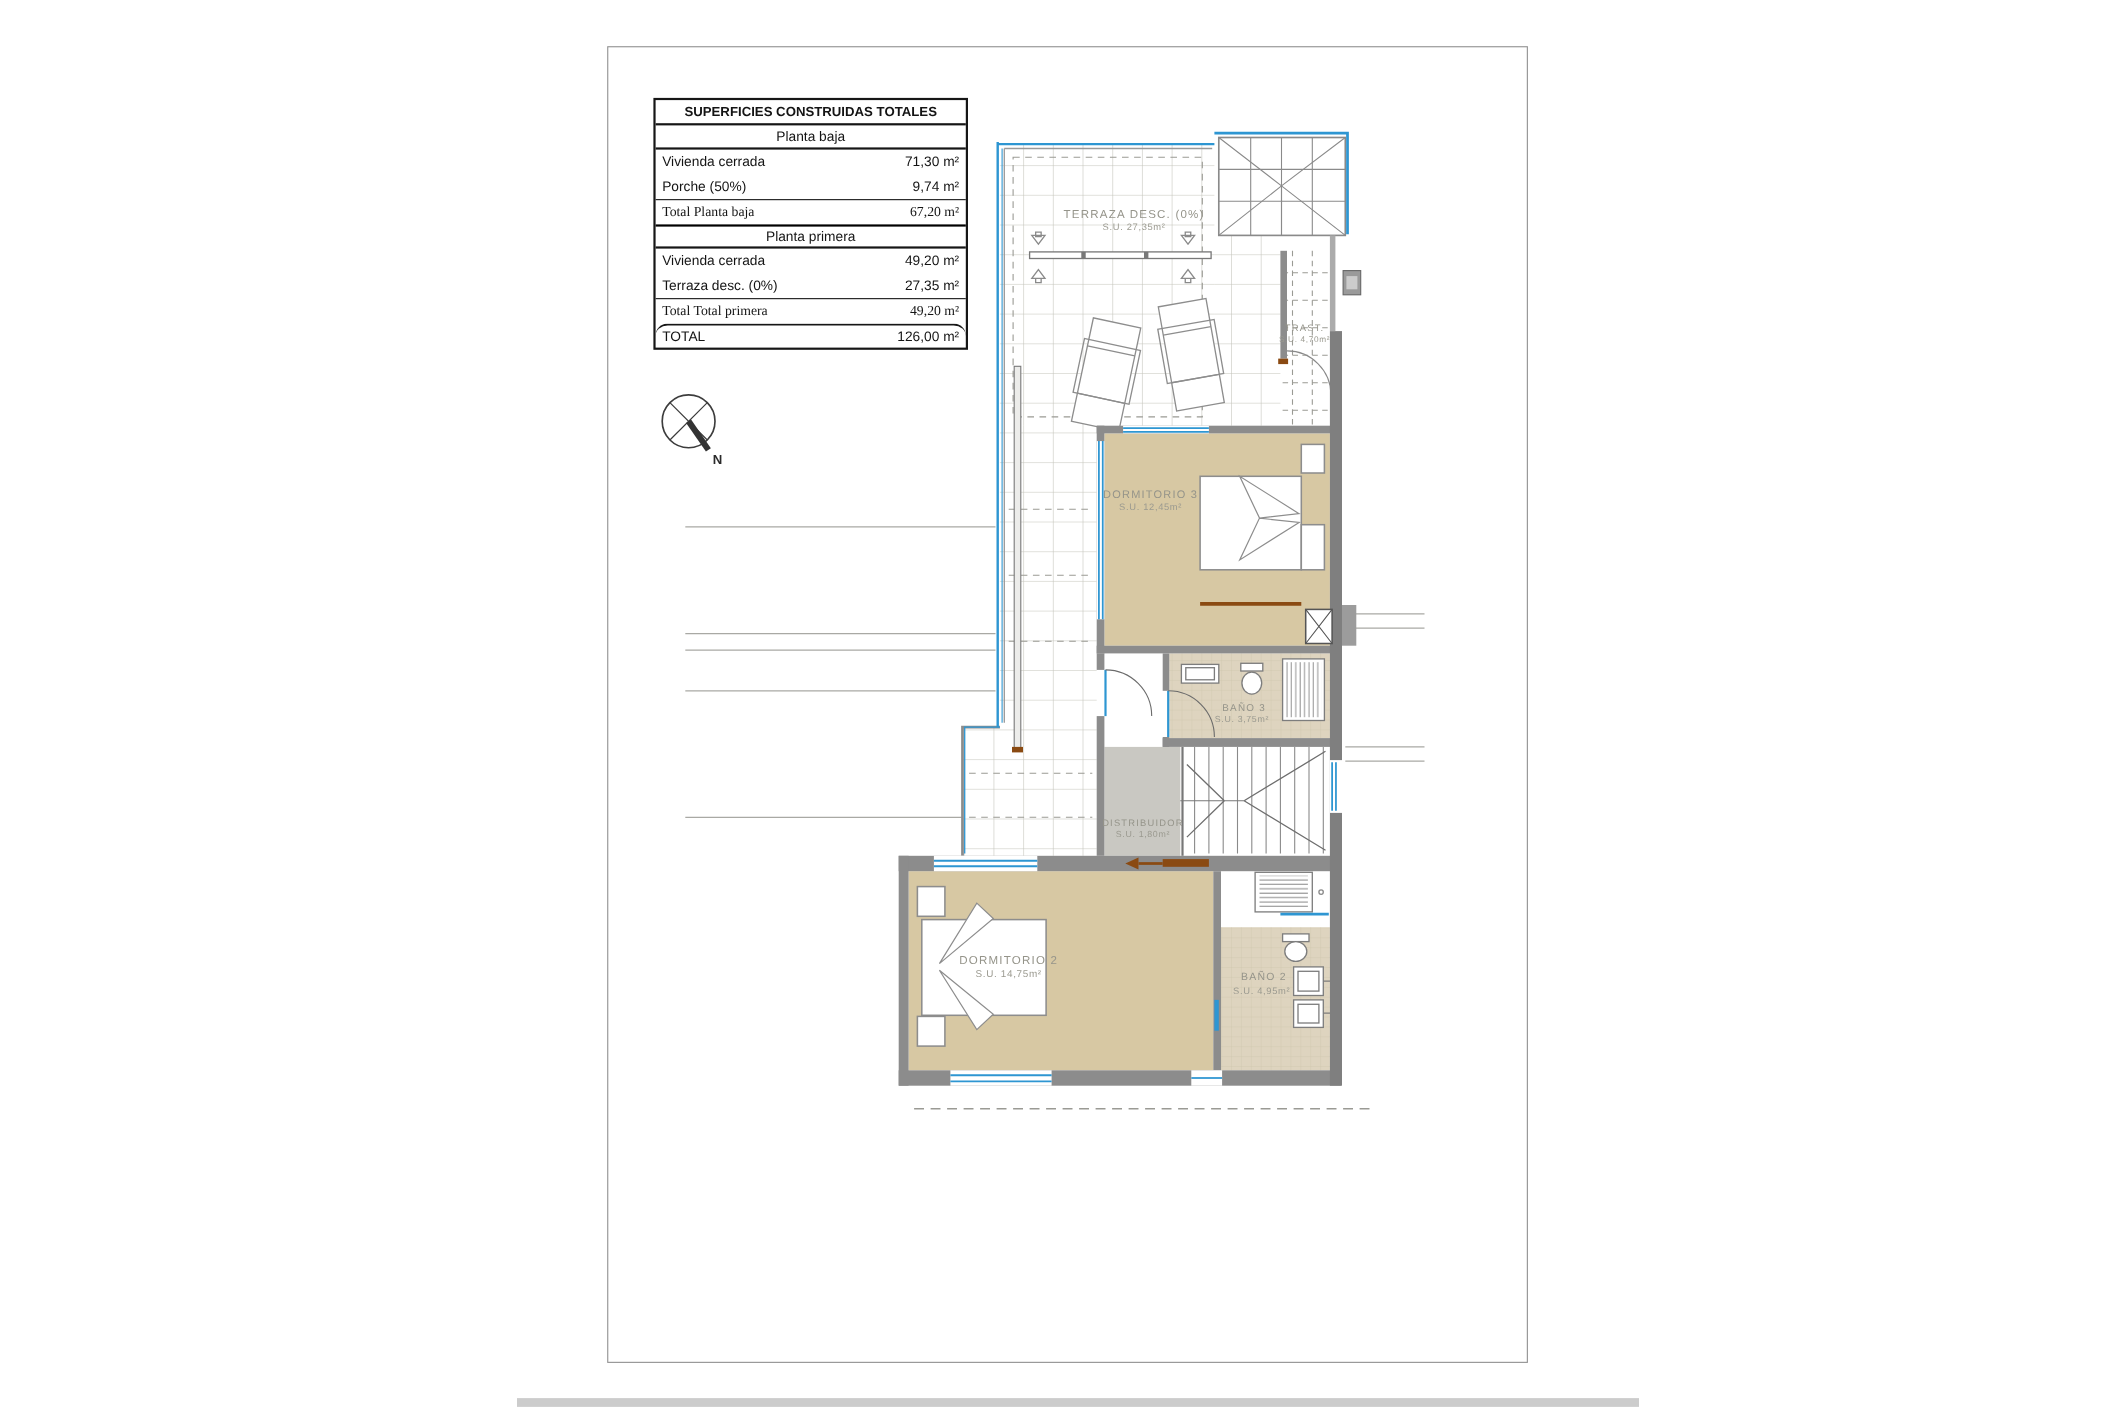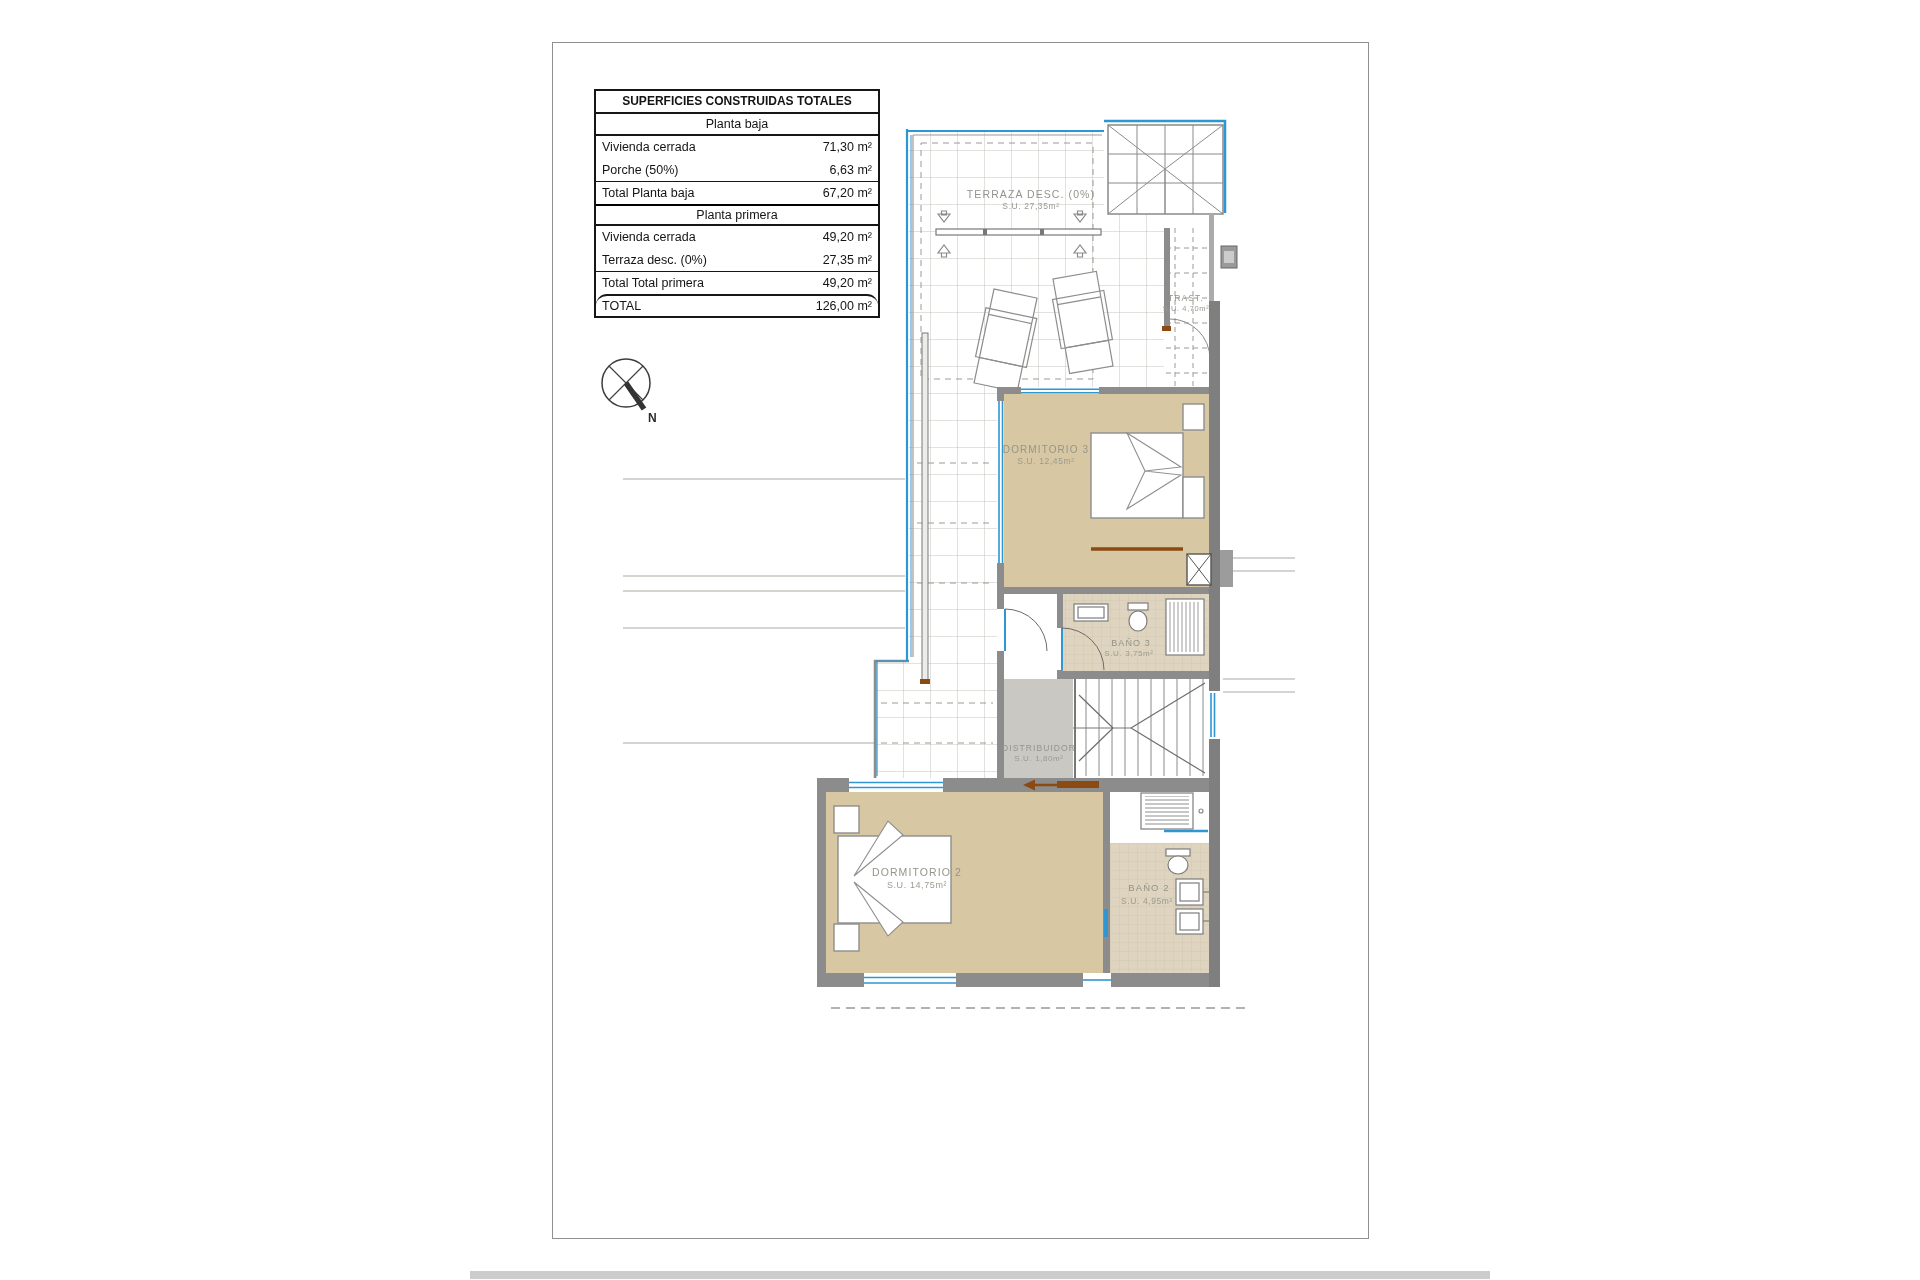--- a/index.html
+++ b/index.html
@@ -1,29 +1,29 @@
 <!DOCTYPE html>
 <html><head>
 <meta charset="utf-8">
 <style>
   html,body{margin:0;padding:0;background:#fff;}
   .canvas{position:relative;width:1920px;height:1280px;background:#ffffff;overflow:hidden;
           font-family:"Liberation Sans",sans-serif;}
   .page{position:absolute;left:552px;top:42px;width:815px;height:1195px;background:#fff;
-        border:1px solid #8f8f8f;}
+        border:1px solid #8f8f8f;padding-left:20px;}
   .bottom-strip{position:absolute;left:470px;top:1271px;width:1020px;height:8px;background:#cccccc;}
 
   
   .sa-table{position:absolute;left:41px;top:46px;width:282px;border:2px solid #161616;background:#fff;}
   .row{display:flex;align-items:center;height:22.5px;padding:0 6px;font-size:12.5px;color:#141414;
        box-sizing:border-box;white-space:nowrap;}
   .row.title{justify-content:center;font-weight:bold;border-bottom:2px solid #161616;font-size:12px;}
   .row.section{justify-content:center;border-top:2px solid #000000;border-bottom:2px solid #161616;}
   .row.section.first{border-top:none;text-align:right;}
-  .row.subtotal{border-top:1.5px solid #161616;}
+  .row.subtotal{border-top:1.5px solid #161616;font-family:Liberation Serif, serif;}
   .row.grand{border-top:2px solid #161616;border-radius:11px;}
   .val{margin-left:auto;}
 
   
   .lbl{fill:#95948a;letter-spacing:1.1px;font-family:"Liberation Sans",sans-serif;}
   .lbl2{fill:#9b9a90;letter-spacing:0.6px;font-family:"Liberation Sans",sans-serif;}
   .north{fill:#2b2b2b;font-family:"Liberation Sans",sans-serif;font-size:12px;font-weight:bold;}
 </style>
 </head>
 <body>
@@ -33,21 +33,21 @@
 
     <div class="sa-table">
       <div class="row title">SUPERFICIES CONSTRUIDAS TOTALES</div>
       <div class="row section first">Planta baja</div>
       <div class="row data">
         <span>Vivienda cerrada</span>
         <span class="val">71,30 m²</span>
       </div>
       <div class="row data">
         <span>Porche (50%)</span>
-        <span class="val">6,63 m²</span>
+        <span class="val">9,74 m²</span>
       </div>
       <div class="row data subtotal">
         <span>Total Planta baja</span>
         <span class="val">67,20 m²</span>
       </div>
       <div class="row section">Planta primera</div>
       <div class="row data">
         <span>Vivienda cerrada</span>
         <span class="val">49,20 m²</span>
       </div>

